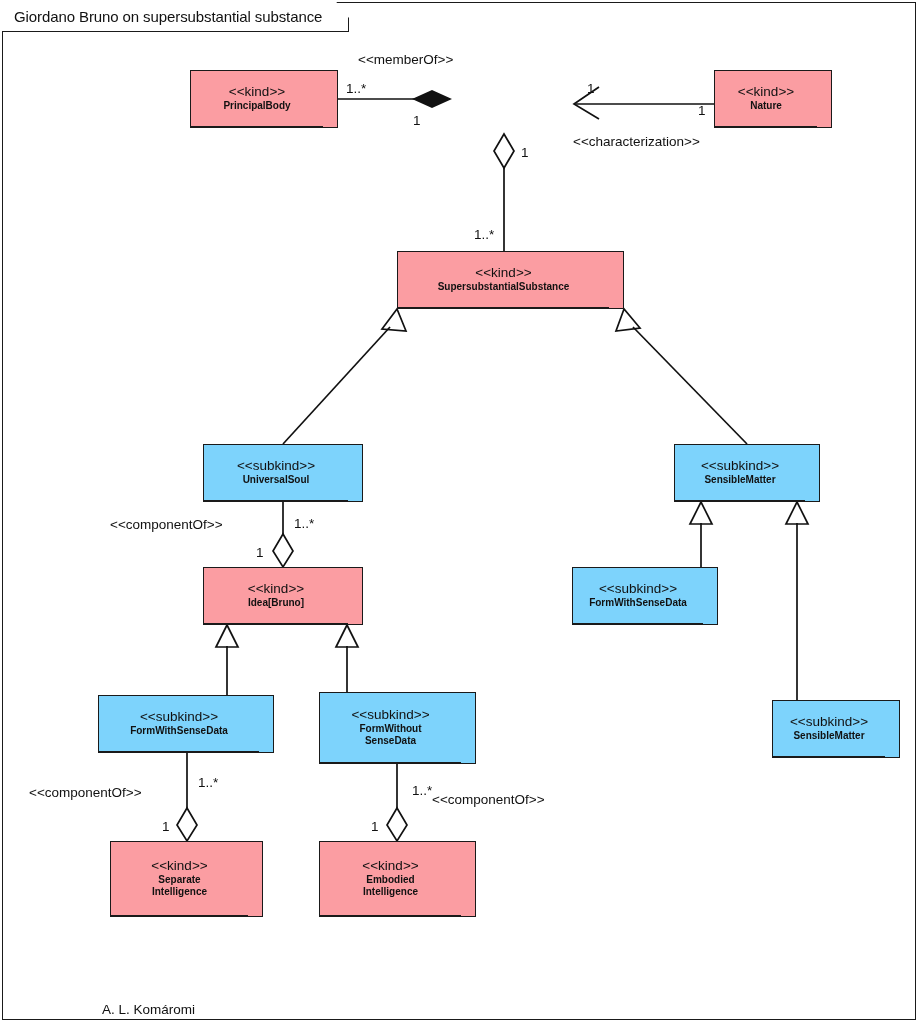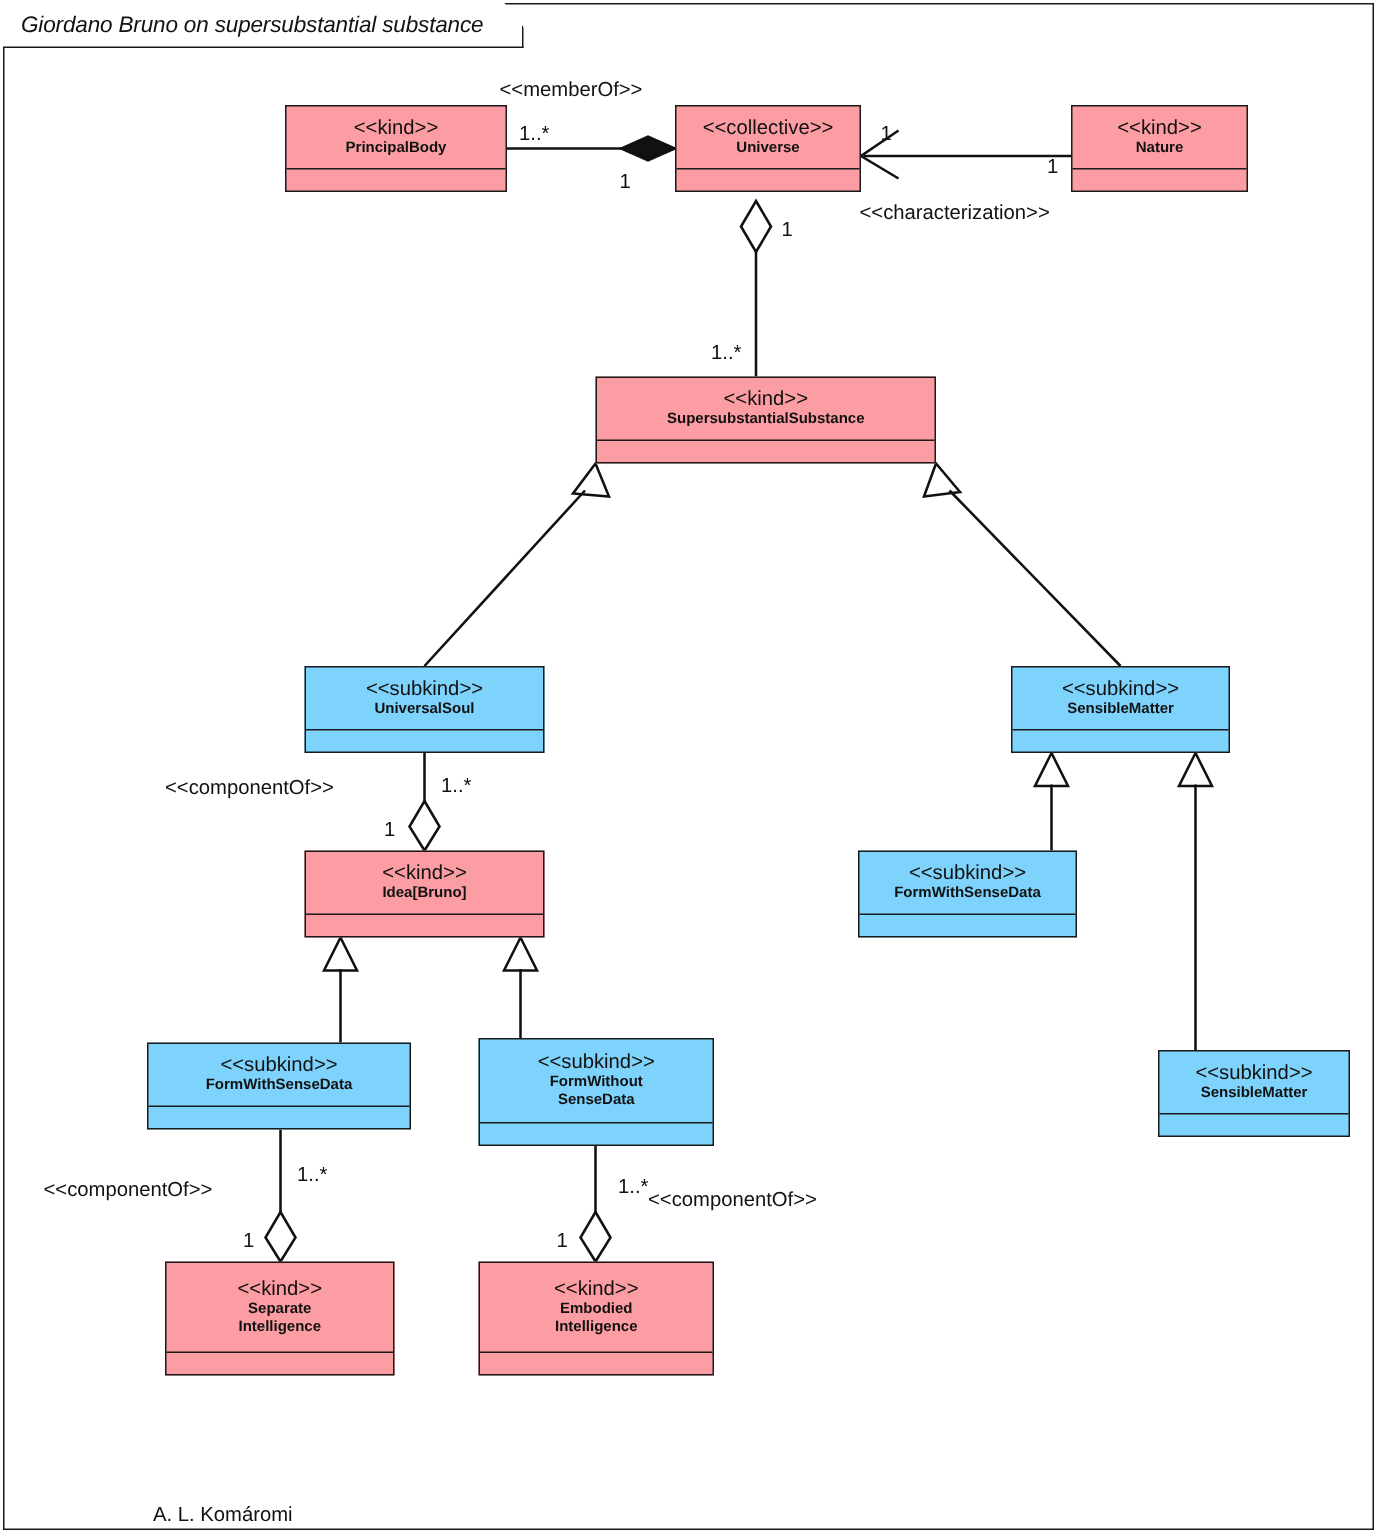--- a/index.html
+++ b/index.html
@@ -37,21 +37,20 @@
     padding: 0 26px 0 12px;
     display: flex;
     align-items: center;
     background: #ffffff;
     border: 1.5px solid #1a1a1a;
     border-top: none;
     border-left: none;
     box-sizing: border-box;
     -webkit-clip-path: polygon(0 0, calc(100% - 13px) 0, 100% 55%, 100% 100%, 0 100%);
     clip-path: polygon(0 0, calc(100% - 13px) 0, 100% 55%, 100% 100%, 0 100%);
-    font-style: italic;
   }
   .frame-tab-label {
     font-size: 15px;
     color: #111111;
     white-space: nowrap;
     letter-spacing: -0.1px;
   }
   
   #edges {
     position: absolute;
@@ -68,21 +67,21 @@
   }
   .fill-black { fill: #111111; stroke: #111111; stroke-width: 1.6; }
   .fill-white { fill: #ffffff; stroke: #111111; stroke-width: 1.7; }
   .open-head { fill: none; stroke: #111111; stroke-width: 1.7; }
   
   .umlclass {
     position: absolute;
     border: 1.6px solid #1a1a1a;
     box-sizing: border-box;
     display: flex;
-    flex-direction: column;
+    flex-direction: row;
     background: #FB9DA2;
   }
   .umlclass.kind       { background: #FB9DA2; }
   .umlclass.subkind    { background: #7dd3fc; }
   .umlclass.collective { background: #FB9DA2; }
   .uml-head {
     flex: 1 1 auto;
     border-bottom: 1.6px solid #1a1a1a;
     display: flex;
     flex-direction: column;
@@ -218,27 +217,20 @@
   </svg>
 
   <div class="umlclass kind" style="left:190px; top:70px; width:148px; height:58px;">
     <div class="uml-head">
       <span class="uml-stereo">&lt;&lt;kind&gt;&gt;</span>
       <span class="uml-name">PrincipalBody</span>
     </div>
     <div class="uml-attrs"></div>
   </div>
 
-  <div class="umlclass collective" style="left:450px; top:70px; width:124px; height:58px;">
-    <div class="uml-head">
-      <span class="uml-stereo">&lt;&lt;collective&gt;&gt;</span>
-      <span class="uml-name">Universe</span>
-    </div>
-    <div class="uml-attrs"></div>
-  </div>
 
   <div class="umlclass kind" style="left:714px; top:70px; width:118px; height:58px;">
     <div class="uml-head">
       <span class="uml-stereo">&lt;&lt;kind&gt;&gt;</span>
       <span class="uml-name">Nature</span>
     </div>
     <div class="uml-attrs"></div>
   </div>
 
   <div class="umlclass kind" style="left:397px; top:251px; width:227px; height:58px;">
@@ -317,21 +309,21 @@
 
   <div class="umlclass kind" style="left:319px; top:841px; width:157px; height:76px;">
     <div class="uml-head">
       <span class="uml-stereo">&lt;&lt;kind&gt;&gt;</span>
       <span class="uml-name">Embodied
 Intelligence</span>
     </div>
     <div class="uml-attrs"></div>
   </div>
 
-  <div class="edge-label" style="left:333px; top:53px;">&lt;&lt;memberOf&gt;&gt;</div>
+  <div class="edge-label" style="left:358px; top:53px;">&lt;&lt;memberOf&gt;&gt;</div>
   <div class="edge-label" style="left:573px; top:135px;">&lt;&lt;characterization&gt;&gt;</div>
   <div class="edge-label" style="left:110px; top:518px;">&lt;&lt;componentOf&gt;&gt;</div>
   <div class="edge-label" style="left:29px; top:786px;">&lt;&lt;componentOf&gt;&gt;</div>
   <div class="edge-label" style="left:432px; top:793px;">&lt;&lt;componentOf&gt;&gt;</div>
 
   <div class="mult-label" style="left:346px; top:82px;">1..*</div>
   <div class="mult-label" style="left:413px; top:114px;">1</div>
   <div class="mult-label" style="left:587px; top:82px;">1</div>
   <div class="mult-label" style="left:698px; top:104px;">1</div>
   <div class="mult-label" style="left:521px; top:146px;">1</div>

